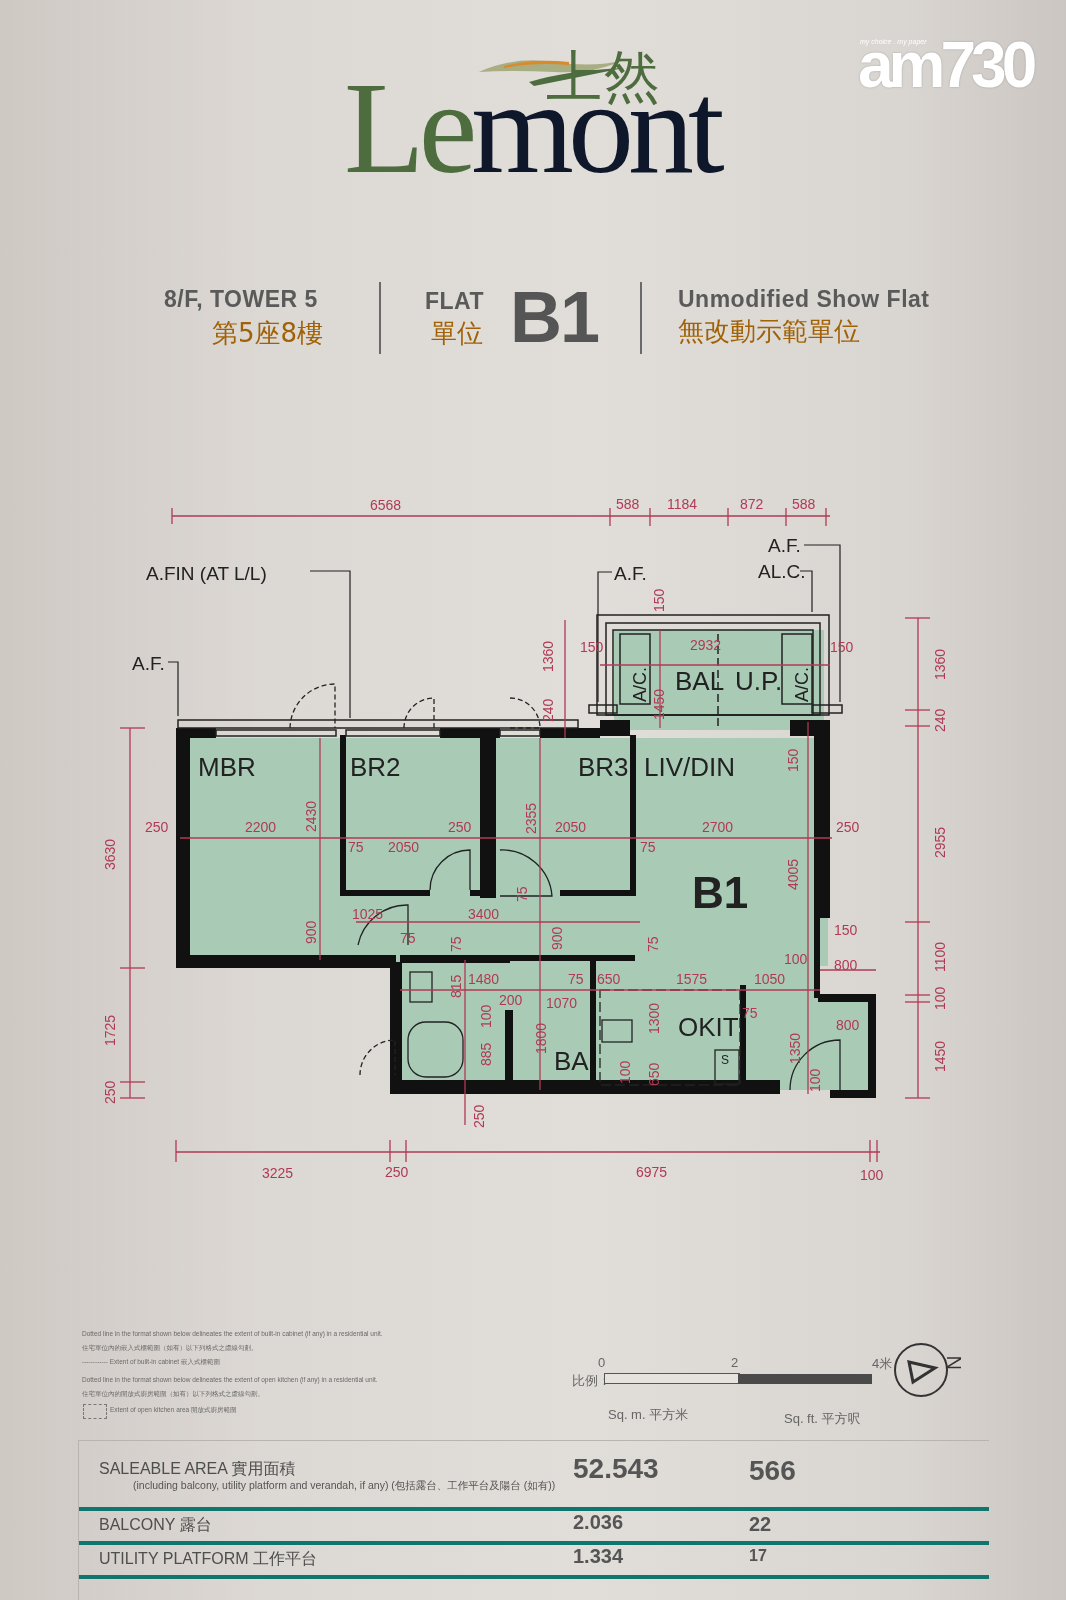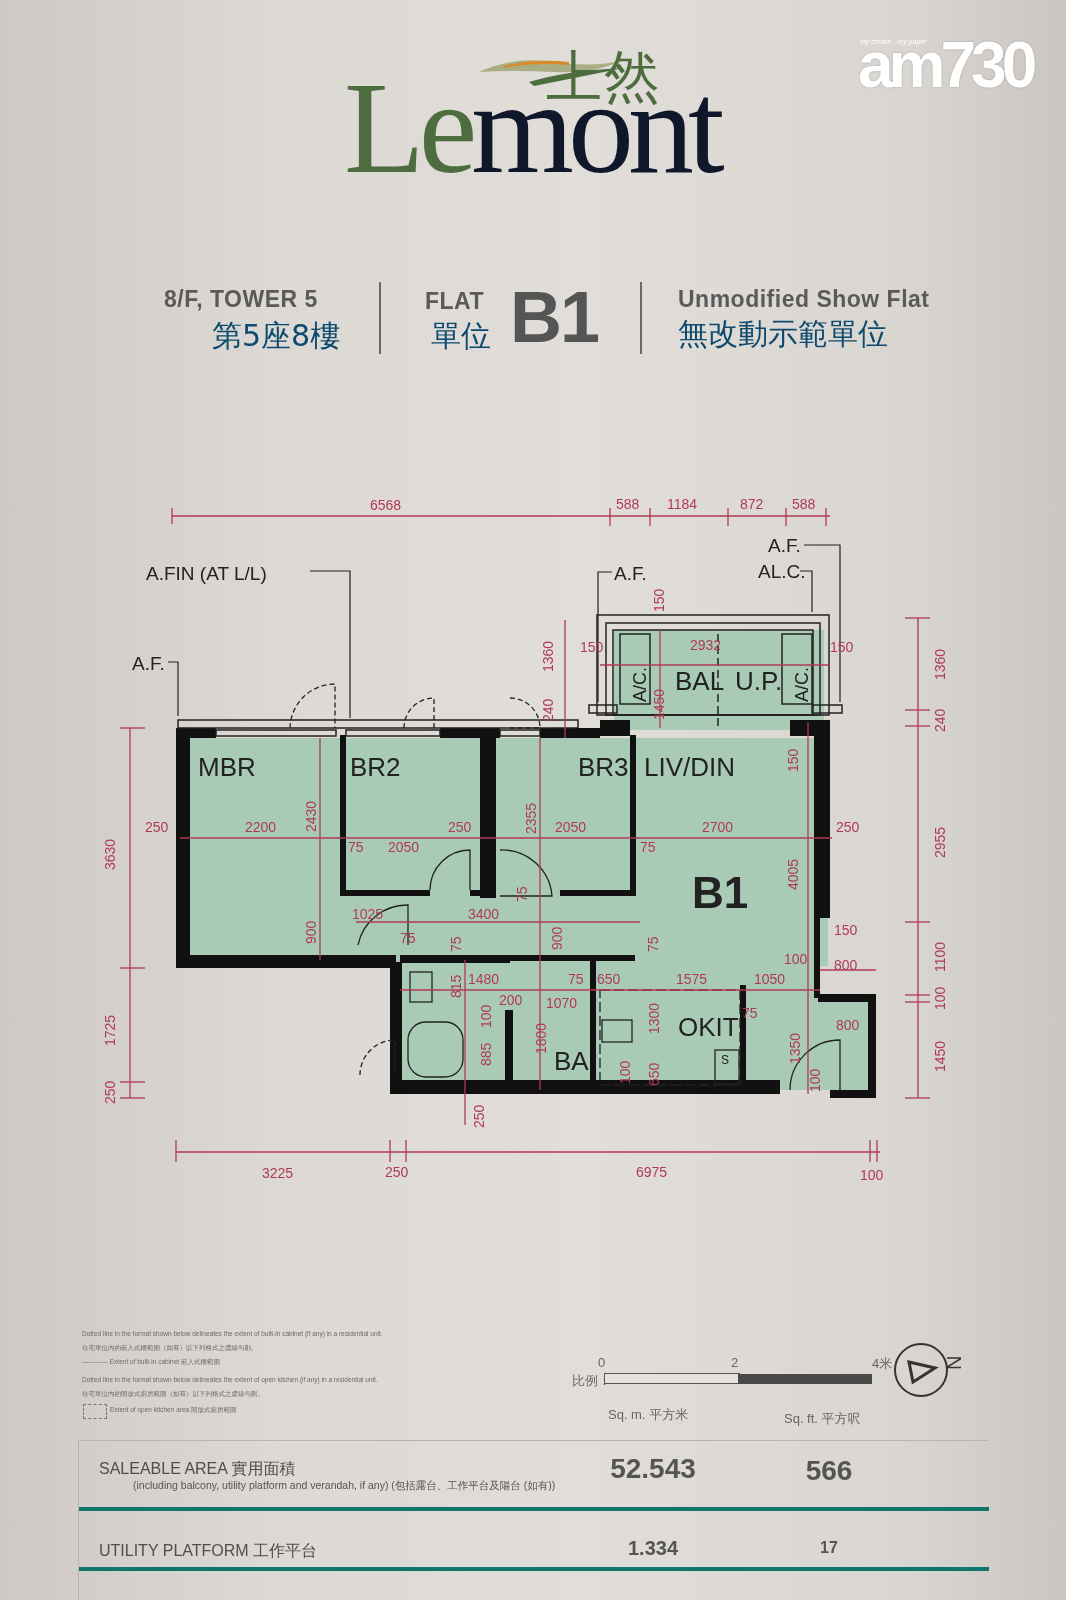--- a/index.html
+++ b/index.html
@@ -12,33 +12,33 @@
   
   .logo-word { position:absolute; left:344px; top:62px; font-family:"Liberation Serif", serif; font-size:132px; line-height:1; letter-spacing:-6px; }
   .logo-word .le { color:#4d6d3f; }
   .logo-word .mont { color:#0f172a; }
   .logo-cn { position:absolute; left:546px; top:40px; font-size:56px; color:#4d6d3f; font-family:"DejaVu Sans", sans-serif; letter-spacing:2px; }
   .watermark { position:absolute; left:858px; top:32px; width:160px; height:64px; }
   .wm-tag { position:absolute; left:2px; top:6px; font-size:7px; color:#fff; font-style:italic; white-space:nowrap; }
   .wm-text { position:absolute; left:0; top:-4px; font-size:64px; font-weight:bold; color:#fff; letter-spacing:-5px; font-family:"Liberation Sans", sans-serif; text-shadow:0 0 2px rgba(0,0,0,.25); }
   
   .hdr-en { font-size:23px; font-weight:bold; color:#5a5a5a; letter-spacing:.5px; }
-  .hdr-cn { font-size:30px; color:#0c4a6e; font-family:"DejaVu Sans", sans-serif; }
+  .hdr-cn { font-size:26px; color:#a16207; font-family:"DejaVu Sans", sans-serif; }
   .hdr-divider { position:absolute; width:2px; background:#6a6a6a; }
   .flat-big { position:absolute; font-size:72px; font-weight:bold; color:#555; letter-spacing:-2px; }
   
   .note { position:absolute; font-size:6.5px; color:#6a6a6a; white-space:nowrap; }
   
   .scale-num { position:absolute; font-size:13px; color:#666; }
   
   .area-table { position:absolute; left:78px; top:1440px; width:910px; height:170px; border-top:1px solid #b9b4b0; border-left:1px solid #b9b4b0; }
   .row { position:absolute; left:0; width:910px; border-bottom:4px solid #0f766e; }
   .lbl { position:absolute; left:20px; font-size:16px; color:#4e4e4e; white-space:nowrap; }
   .sub { position:absolute; left:20px; font-size:10.5px; color:#555; white-space:nowrap;margin-left:34px; }
-  .val { position:absolute; font-weight:bold; color:#555; text-align:center; width:160px; }
+  .val { position:absolute; font-weight:bold; color:#555; text-align:left; width:160px; }
   .col-head { position:absolute; font-size:13px; color:#666; white-space:nowrap; }
 </style>
 </head>
 <body>
 
 <div>
   <svg class="abs" style="left:474px;top:52px" width="160" height="40">
     <path d="M5 20 Q40 4 80 10 Q120 16 150 8 Q120 22 80 20 Q40 18 5 20Z" fill="#a9ad82"></path>
     <path d="M30 14 Q60 6 95 10 L95 13 Q60 10 30 16Z" fill="#d98a2b"></path>
     <path d="M55 30 Q95 18 150 16 Q100 26 60 34Z" fill="#4d6d3f"></path>
@@ -304,18 +304,23 @@
 
 <div class="col-head" style="left:608px;top:1406px">Sq. m. 平方米</div>
 <div class="col-head" style="left:784px;top:1410px">Sq. ft. 平方呎</div>
 <div class="area-table">
   <div class="row" style="top:0;height:66px">
     <div class="lbl" style="top:18px">SALEABLE AREA 實用面積</div>
     <div class="sub" style="top:38px">(including balcony, utility platform and verandah, if any) (包括露台、工作平台及陽台 (如有))</div>
     <div class="val" style="left:494px;top:12px;font-size:28px">52.543</div>
     <div class="val" style="left:670px;top:14px;font-size:28px">566</div>
   </div>
-  <div class="row" style="top:92px;height:34px">
+  <div class="row" style="top:66px;height:34px">
+    <div class="lbl" style="top:8px">BALCONY 露台</div>
+    <div class="val" style="left:494px;top:4px;font-size:20px">2.036</div>
+    <div class="val" style="left:670px;top:6px;font-size:20px">22</div>
+  </div>
+  <div class="row" style="top:100px;height:34px">
     <div class="lbl" style="top:8px">UTILITY PLATFORM 工作平台</div>
     <div class="val" style="left:494px;top:4px;font-size:20px">1.334</div>
     <div class="val" style="left:670px;top:6px;font-size:16px">17</div>
   </div>
 </div>
 
 </body></html>

